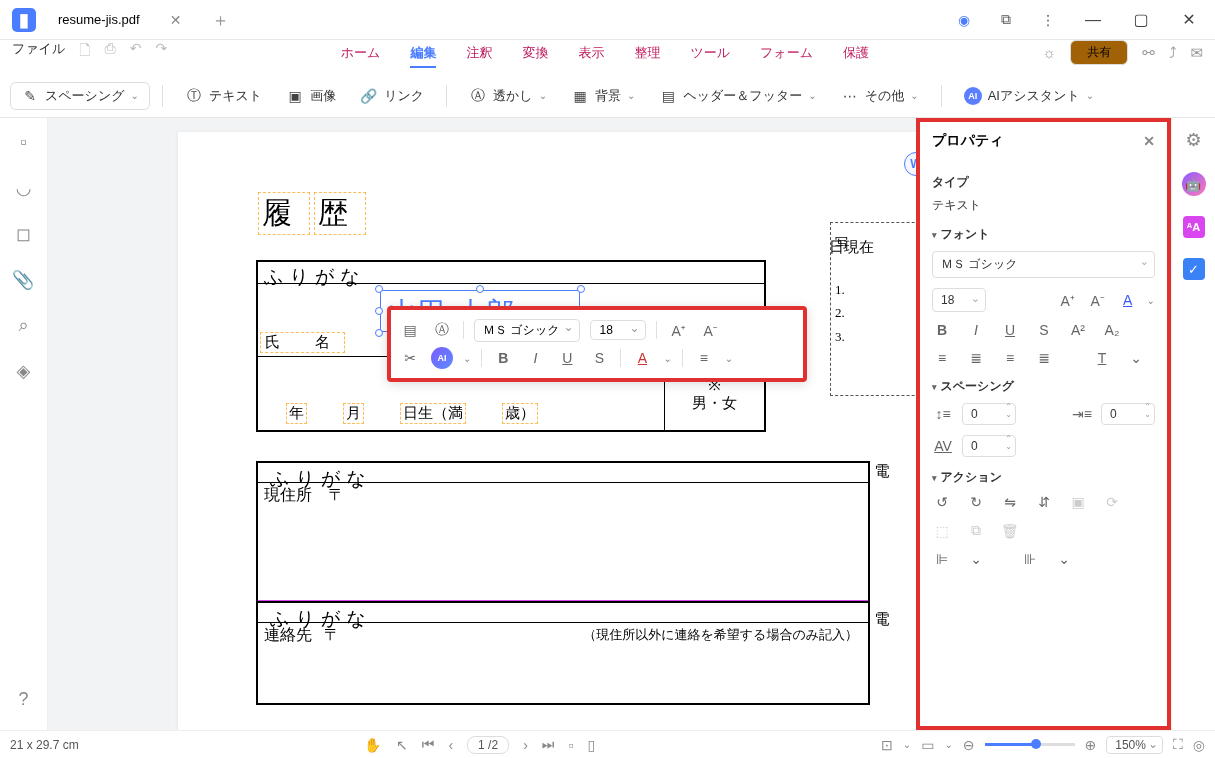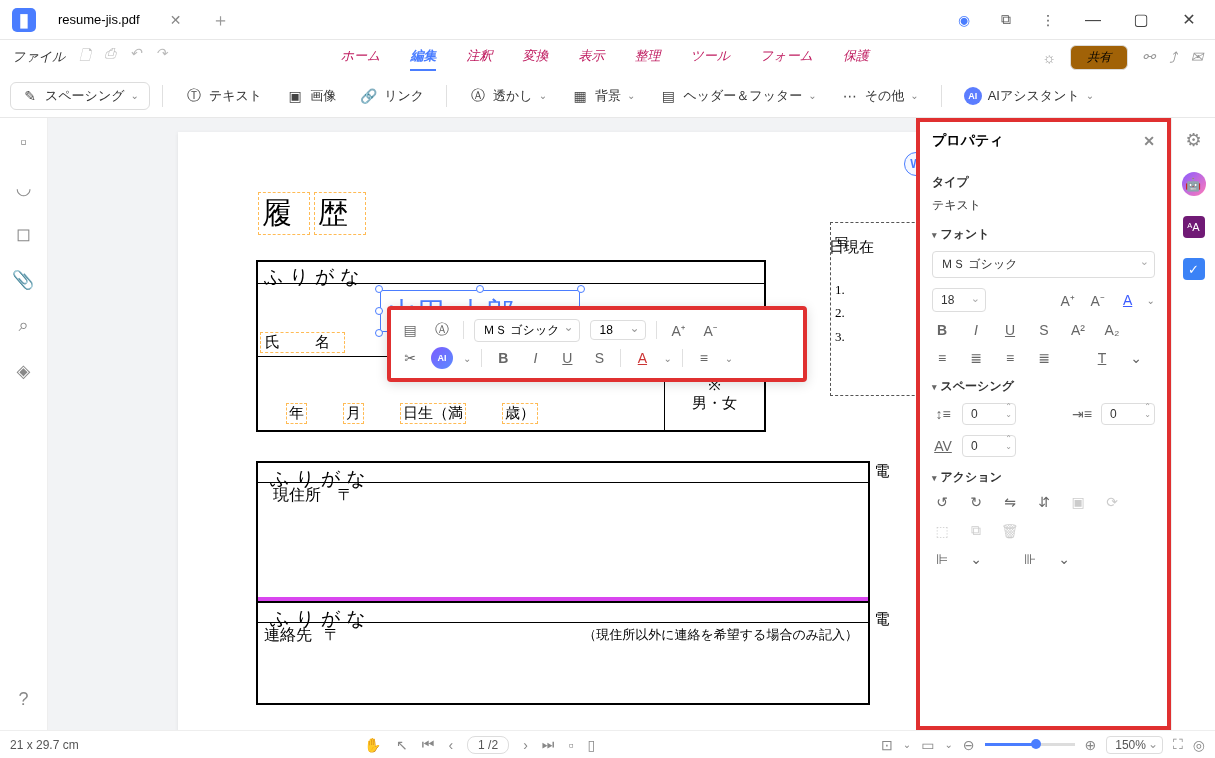--- a/index.html
+++ b/index.html
@@ -11,21 +11,21 @@
 .app-icon span { color: #fff; font-weight: bold; font-size: 18px; }
 .tab { display: flex; align-items: center; padding: 0 14px; height: 36px; background: #fff; border-radius: 8px 8px 0 0; font-size: 13px; gap: 30px; }
 .tab .close { color: #888; cursor: pointer; font-size: 14px; }
 .tab-add { margin-left: 10px; color: #999; font-size: 18px; padding: 0 6px; cursor: pointer; }
 .title-spacer { flex: 1; }
 .title-right { display: flex; align-items: center; gap: 12px; padding-right: 8px; }
 .title-right .icon-btn { width: 30px; height: 30px; display: flex; align-items: center; justify-content: center; cursor: pointer; color: #555; font-size: 14px; }
 .wc-min,.wc-max,.wc-close { width: 36px; height: 40px; display: flex; align-items: center; justify-content: center; cursor: pointer; color: #444; }
 
 
-.menu-bar { height: 34px; display: flex; align-items: center; padding: 0 12px; gap: 0; background: #fff; font-style: italic; }
+.menu-bar { height: 34px; display: flex; align-items: flex-start; padding: 0 12px; gap: 0; background: #fff; }
 .file-label { font-size: 13px; margin-right: 10px; color: #333; }
 .menu-icons { display: flex; gap: 14px; margin-left: 4px; }
 .menu-icons span { color: #bbb; font-size: 14px; cursor: pointer; }
 .menu-spacer { flex: 1; }
 .menu-tabs { display: flex; gap: 30px; }
 .menu-tab { font-size: 13px; color: #be185d; padding: 4px 0; cursor: pointer; }
 .menu-tab.active { color: #4a7dff; border-bottom: 2px solid #4a7dff; font-weight: bold; }
 .menu-right { display: flex; align-items: center; gap: 14px; }
 .share-btn { border: 1px solid #ddd; padding: 3px 16px; border-radius: 6px; font-size: 12px; cursor: pointer; background: #a16207; }
 .menu-right .ic { color: #999; font-size: 15px; cursor: pointer; }
@@ -72,21 +72,21 @@
 .h-ml{top:calc(50% - 4px);left:-5px}.h-mr{top:calc(50% - 4px);right:-5px}
 .h-bl{bottom:-5px;left:-5px}.h-bm{bottom:-5px;left:calc(50% - 4px)}.h-br{bottom:-5px;right:-5px}
 
 .birth-row { height: 74px; display: flex; border-top: 1px solid #000; }
 .birth-left { flex: 1; display: flex; align-items: flex-end; padding: 6px 10px; font-family: "MS Mincho", serif; font-size: 15px; }
 .birth-left .box { border: 1px dashed #fb5; padding: 0 2px; margin: 0 18px; }
 .gender-cell { width: 100px; border-left: 1px solid #000; font-family: "MS Mincho", serif; display: flex; flex-direction: column; align-items: center; justify-content: center; font-size: 15px; }
 
 .addr-block { position: absolute; left: 78px; top: 329px; width: 614px; border: 2px solid #000; border-top: none; font-family: "MS Mincho", serif; }
 .addr-row1 { height: 22px; border-bottom: 1px solid #000; border-top: 2px solid #000; padding: 1px 6px; font-size: 14px; display:flex; }
-.addr-row2 { height: 118px; border-bottom: 4px solid #d946ef; padding: 2px 15px; font-size: 16px; }
+.addr-row2 { height: 118px; border-bottom: 1px solid #d946ef; padding: 2px 6px; font-size: 16px; }
 .post-mark { margin-left: 12px; }
 .contact-row2 { height: 80px; padding: 2px 6px; font-size: 16px; display: flex; }
 .contact-note { margin-left: auto; font-size: 13px; padding: 1px 4px; }
 .phone-label { position: absolute; right: 44px; top: 330px; width: 24px; height: 24px; font-family: "MS Mincho", serif; font-size: 15px; text-align: center; }
 .phone-label2 { position: absolute; right: 44px; top: 478px; width: 24px; height: 24px; font-family: "MS Mincho", serif; font-size: 15px; text-align: center; }
 
 .photo-box { position: absolute; right: 8px; top: 90px; width: 100px; height: 174px; border: 1.5px dashed #555; padding: 8px 4px; font-family: "MS Mincho", serif; font-size: 13px; line-height: 1.8; }
 
 
 .mini-toolbar { position: absolute; left: 339px; top: 188px; width: 420px; background: #fff; border: 4px solid #e03030; border-radius: 4px; box-shadow: 0 2px 12px rgba(0,0,0,0.15); padding: 6px 8px; z-index: 10; }
@@ -113,21 +113,21 @@
 .p-iconrow { display: flex; gap: 14px; margin-bottom: 12px; }
 .p-iconrow span { color: #666; font-size: 14px; cursor: pointer; display: inline-flex; align-items: center; justify-content: center; width: 20px; }
 .num-input { border: 1px solid #ddd; border-radius: 4px; padding: 3px 14px 3px 8px; font-size: 12px; width: 54px; position: relative; }
 .num-input::after { content: "⌃\A⌄"; white-space: pre; position: absolute; right: 3px; top: -1px; font-size: 8px; line-height: 8px; color: #999; }
 
 
 .right-rail { position: absolute; right: 0; top: 0; bottom: 0; width: 44px; background: #fff; border-left: 1px solid #eee; display: flex; flex-direction: column; align-items: center; padding-top: 10px; gap: 20px; }
 .right-rail .ri { font-size: 18px; color: #888; cursor: pointer; }
 .rr-settings { width: 24px; height: 24px; display: flex; align-items: center; justify-content: center;}
 .rr-ai1 { width: 24px; height: 24px; border-radius: 50%; background: linear-gradient(135deg,#8b5cff,#ff7ab8); display: flex; align-items: center; justify-content: center; font-size: 13px; }
-.rr-ai2 { width: 22px; height: 22px; background: #701a75; color: #fff; border-radius: 4px; display: flex; align-items: center; justify-content: center; font-size: 11px; font-weight: normal; }
+.rr-ai2 { width: 22px; height: 22px; background: #d946ef; color: #fff; border-radius: 4px; display: flex; align-items: center; justify-content: center; font-size: 11px; font-weight: bold; }
 .rr-check { width: 22px; height: 22px; background: #3b82f6; color: #fff; border-radius: 4px; display: flex; align-items: center; justify-content: center; font-size: 13px; }
 
 
 .status-bar { height: 28px; display: flex; align-items: center; padding: 0 10px; font-size: 12px; color: #555; border-top: 1px solid #eee; background: #fff; }
 .sb-left { }
 .sb-center { margin-left: auto; display: flex; align-items: center; gap: 14px; }
 .sb-ic { color: #888; cursor: pointer; font-size: 14px; }
 .pagenum { border: 1px solid #ddd; border-radius: 8px; padding: 1px 10px; font-size: 12px; }
 .sb-right { margin-left: auto; display: flex; align-items: center; gap: 10px; }
 .zoom-slider { width: 90px; height: 3px; background: #ddd; position: relative; }

